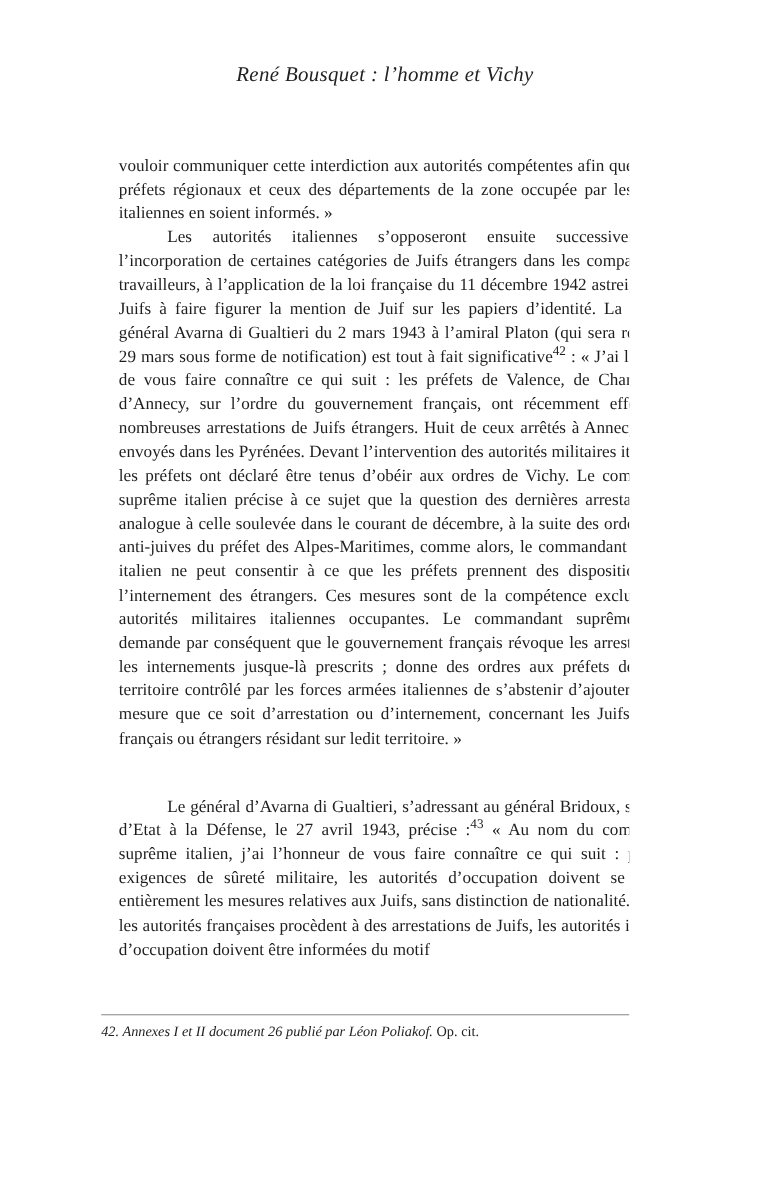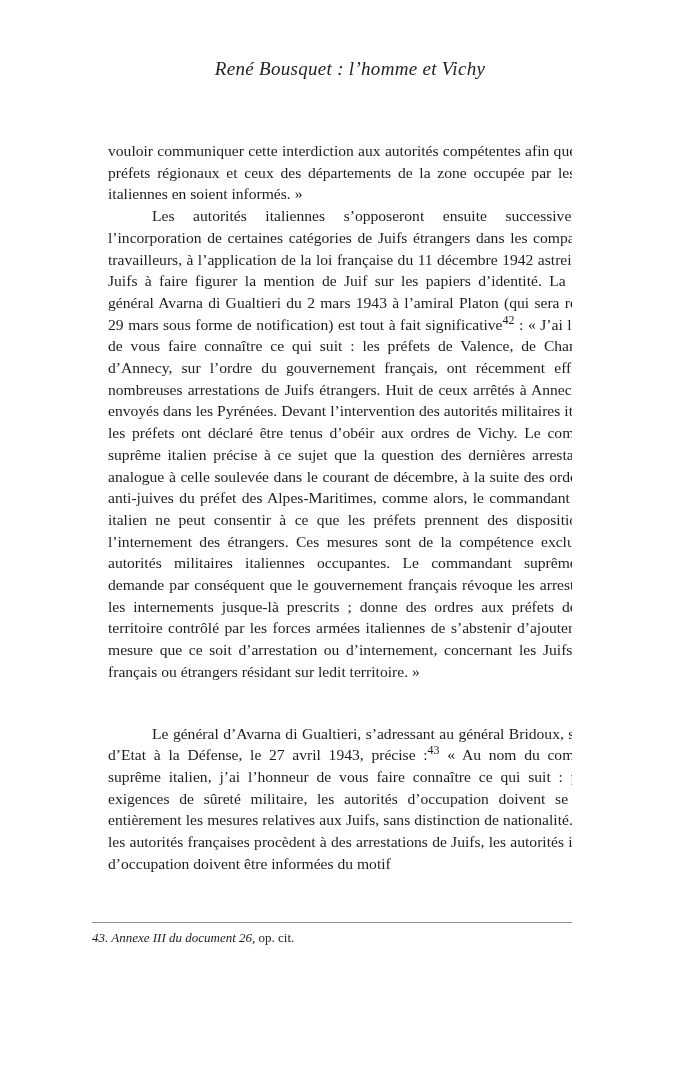--- a/index.html
+++ b/index.html
@@ -93,18 +93,18 @@
 
   <div class="text-block" id="body-text">
       <p class="">vouloir communiquer cette interdiction aux autorités compétentes afin que tous les préfets régionaux et ceux des départements de la zone occupée par les troupes italiennes en soient informés. »</p>
       <p class="indent">Les autorités italiennes s’opposeront ensuite successivement à l’incorporation de certaines catégories de Juifs étrangers dans les compagnies de travailleurs, à l’application de la loi française du 11 décembre 1942 astreignant les Juifs à faire figurer la mention de Juif sur les papiers d’identité. La lettre du général Avarna di Gualtieri du 2 mars 1943 à l’amiral Platon (qui sera réitérée le 29 mars sous forme de notification) est tout à fait significative<sup>42</sup> : « J’ai l’honneur de vous faire connaître ce qui suit : les préfets de Valence, de Chambéry et d’Annecy, sur l’ordre du gouvernement français, ont récemment effectué de nombreuses arrestations de Juifs étrangers. Huit de ceux arrêtés à Annecy ont été envoyés dans les Pyrénées. Devant l’intervention des autorités militaires italiennes, les préfets ont déclaré être tenus d’obéir aux ordres de Vichy. Le commandant suprême italien précise à ce sujet que la question des dernières arrestations est analogue à celle soulevée dans le courant de décembre, à la suite des ordonnances anti-juives du préfet des Alpes-Maritimes, comme alors, le commandant suprême italien ne peut consentir à ce que les préfets prennent des dispositions pour l’internement des étrangers. Ces mesures sont de la compétence exclusive des autorités militaires italiennes occupantes. Le commandant suprême italien demande par conséquent que le gouvernement français révoque les arrestations et les internements jusque-là prescrits ; donne des ordres aux préfets de tout le territoire contrôlé par les forces armées italiennes de s’abstenir d’ajouter quelque mesure que ce soit d’arrestation ou d’internement, concernant les Juifs italiens, français ou étrangers résidant sur ledit territoire. »</p>
       <p class="indent space-before">Le général d’Avarna di Gualtieri, s’adressant au général Bridoux, secrétaire d’Etat à la Défense, le 27 avril 1943, précise :<sup>43</sup> « Au nom du commandant suprême italien, j’ai l’honneur de vous faire connaître ce qui suit : pour des exigences de sûreté militaire, les autorités d’occupation doivent se réserver entièrement les mesures relatives aux Juifs, sans distinction de nationalité. Lorsque les autorités françaises procèdent à des arrestations de Juifs, les autorités italiennes d’occupation doivent être informées du motif</p>
     </div>
 
   <div class="footnote-separator"></div>
 
   <div class="footnotes" id="footnotes-list">
-      <div><span class="fn-italic">43. Annexe III du document 26,</span><span class="fn-roman"> op. cit.</span></div>
+      <div><span class="fn-italic">42. Annexes I et II document 26 publié par Léon Poliakof.</span><span class="fn-roman"> Op. cit.</span></div>
     </div>
 
   <div class="page-number">381</div>
 
 </div>
 
 </body></html>

